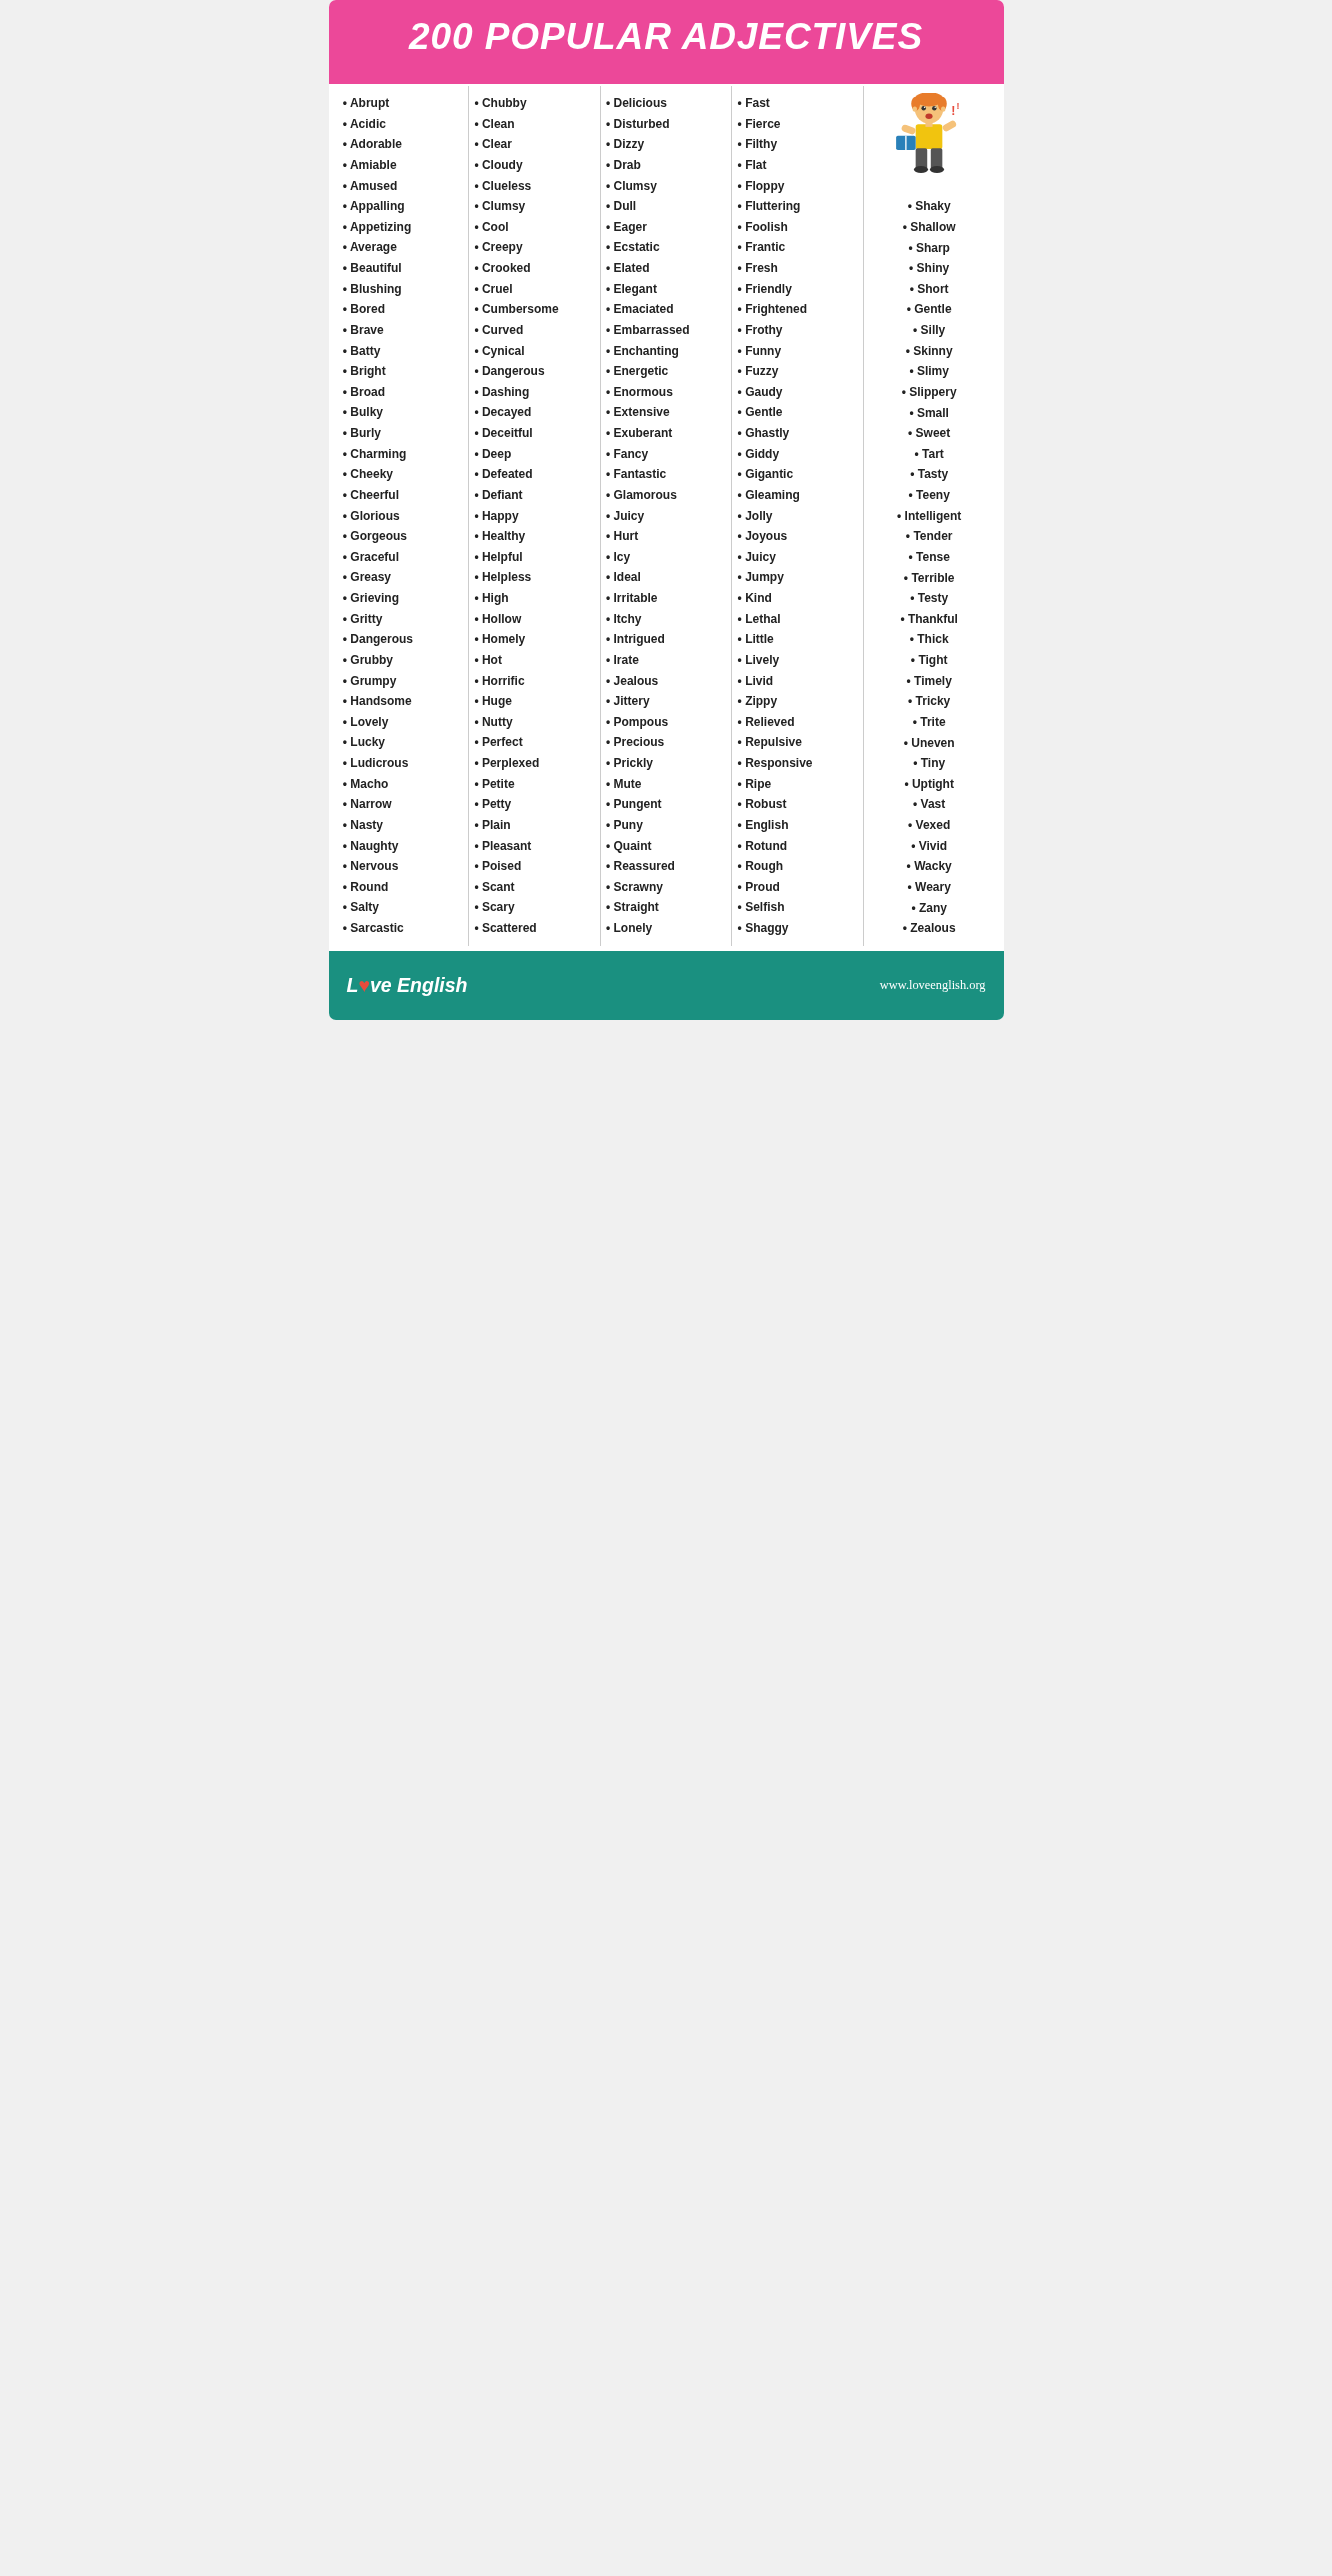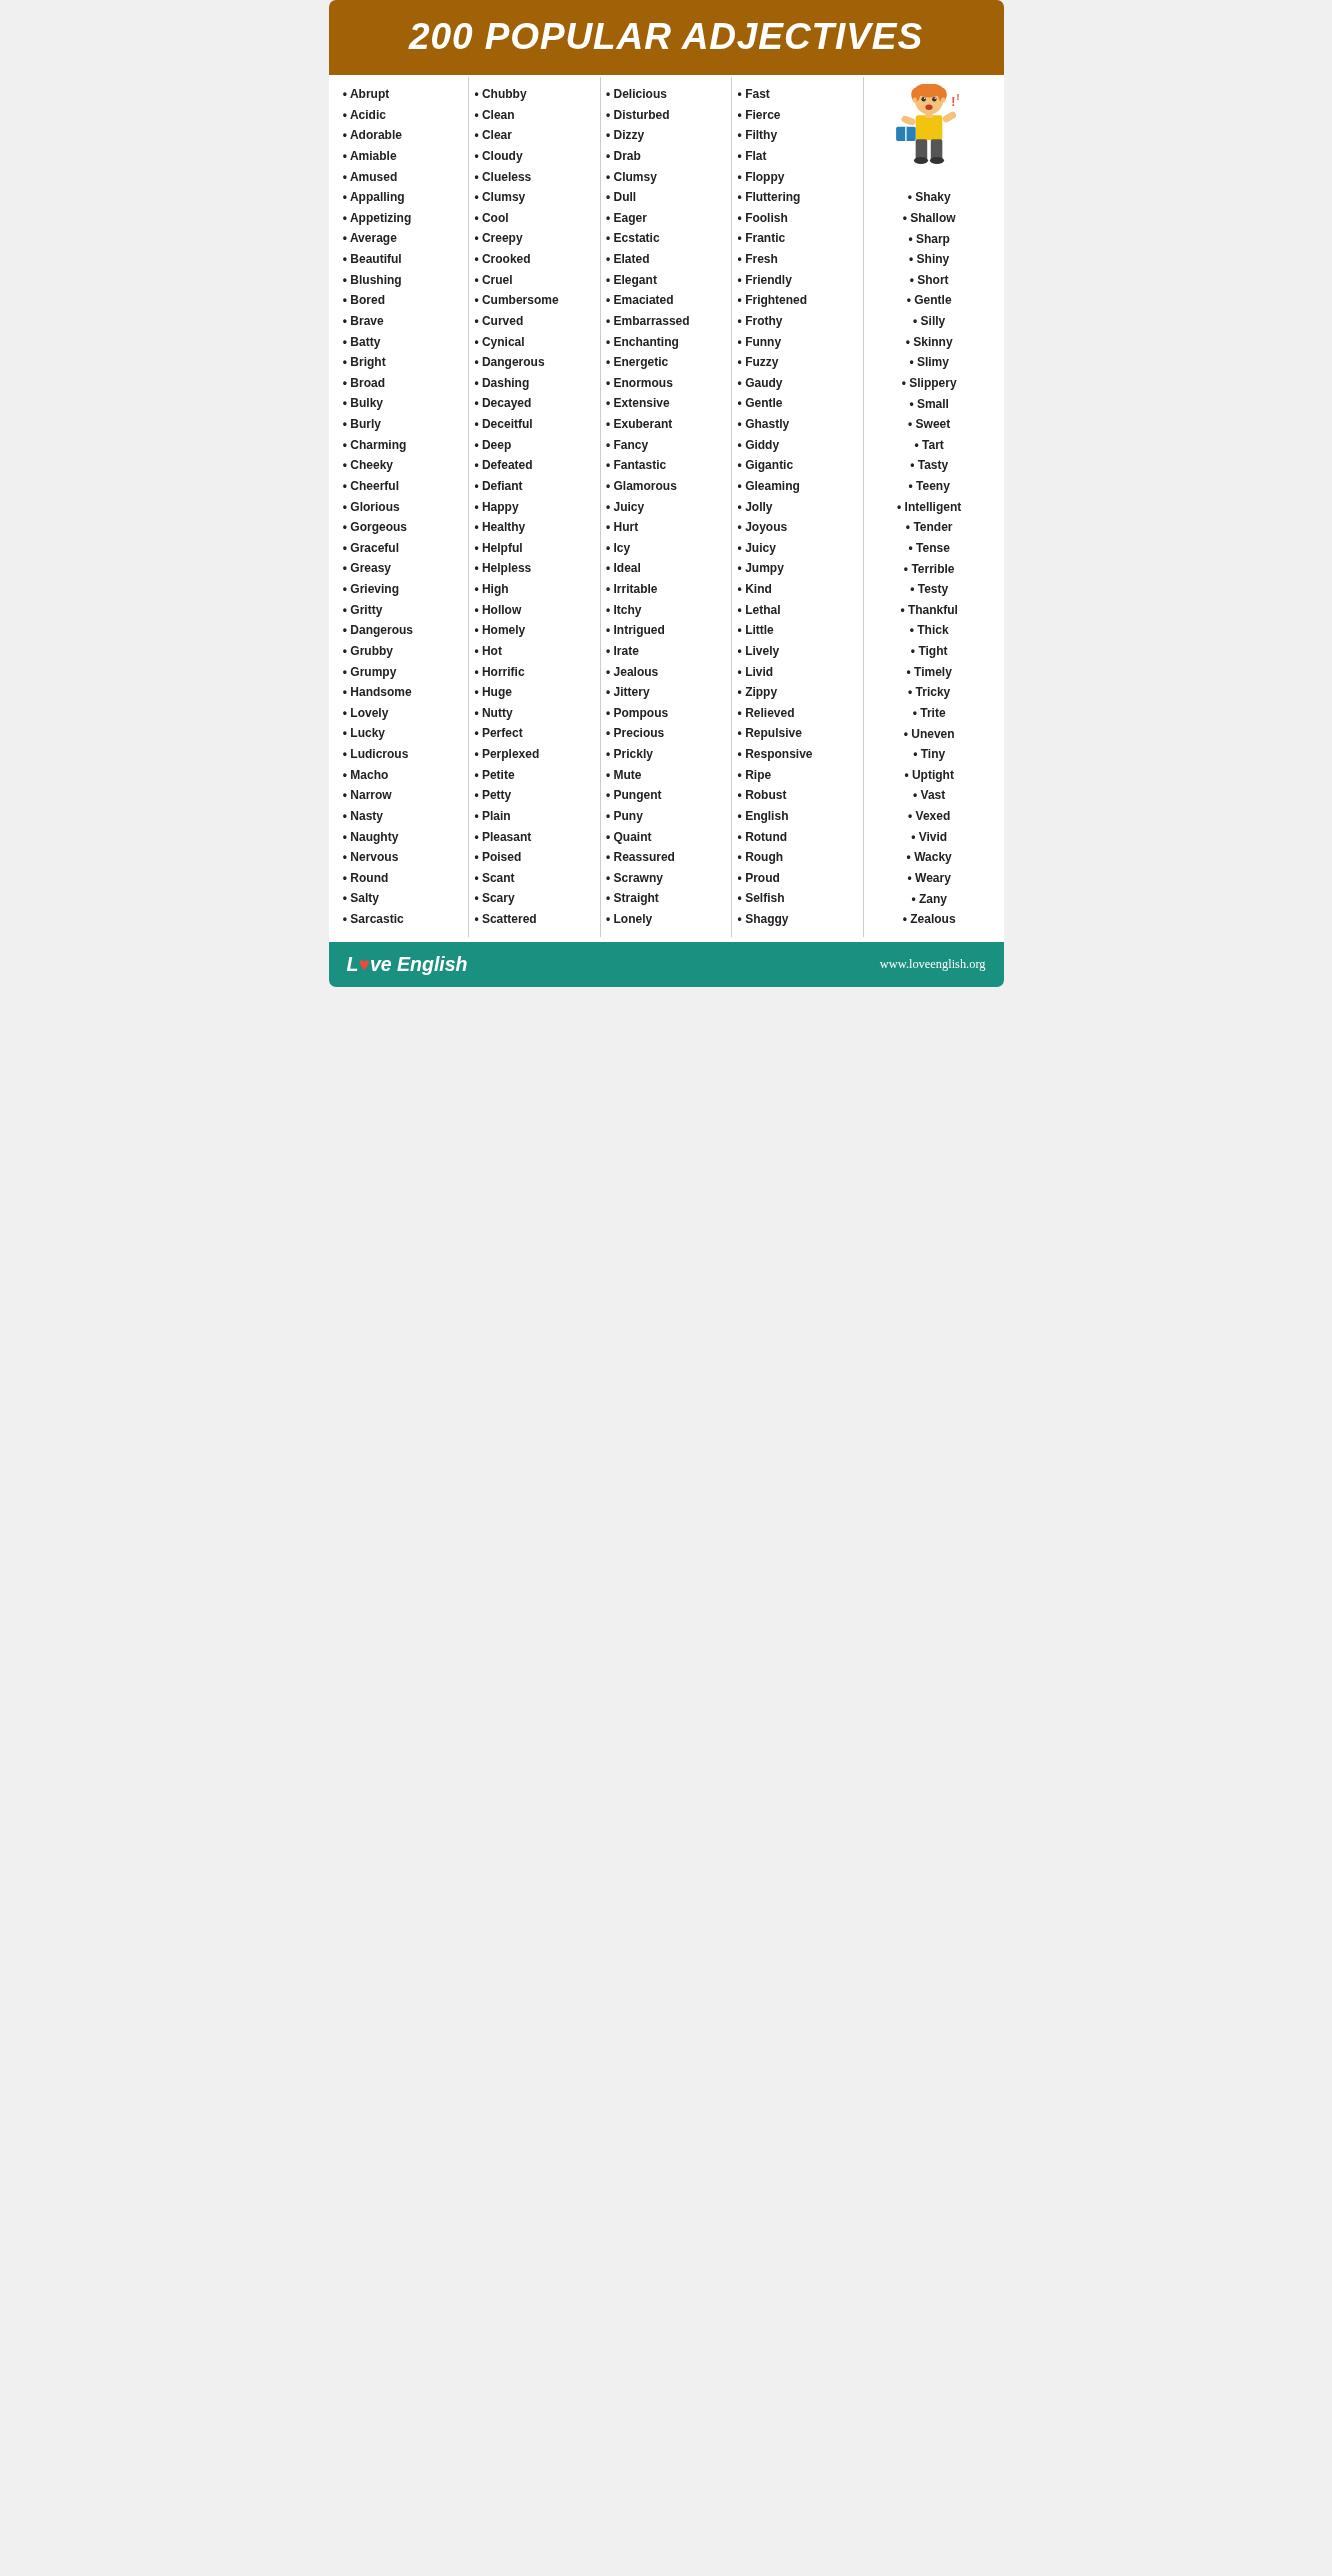--- a/index.html
+++ b/index.html
@@ -9,22 +9,22 @@
       display: flex;
       justify-content: center;
     }
     .card {
       width: 675px;
       background: white;
       border-radius: 7px;
       overflow: hidden;
     }
     .header {
-      background: #a16207;
-      padding: 16px 18px 17px;
+      background: #ec4899;
+      padding: 16px 18px 26px;
       text-align: center;
     }
     .header h1 {
       color: white;
       font-size: 37px;
       font-weight: 900;
       font-style: italic;
       text-transform: uppercase;
       letter-spacing: 0.9px;
     }
@@ -49,21 +49,21 @@
       color: #222;
       line-height: 1.72;
       font-weight: 600;
     }
     .col-item::before {
       content: '• ';
       color: #222;
     }
     .footer {
       background: #1a9080;
-      padding: 11px 18px;
+      padding: 23px 18px;
       display: flex;
       align-items: center;
       justify-content: space-between;
       margin-top: 5.3px;
     }
     .footer-logo {
       display: flex;
       align-items: center;
       gap: 5.3px;
     }

